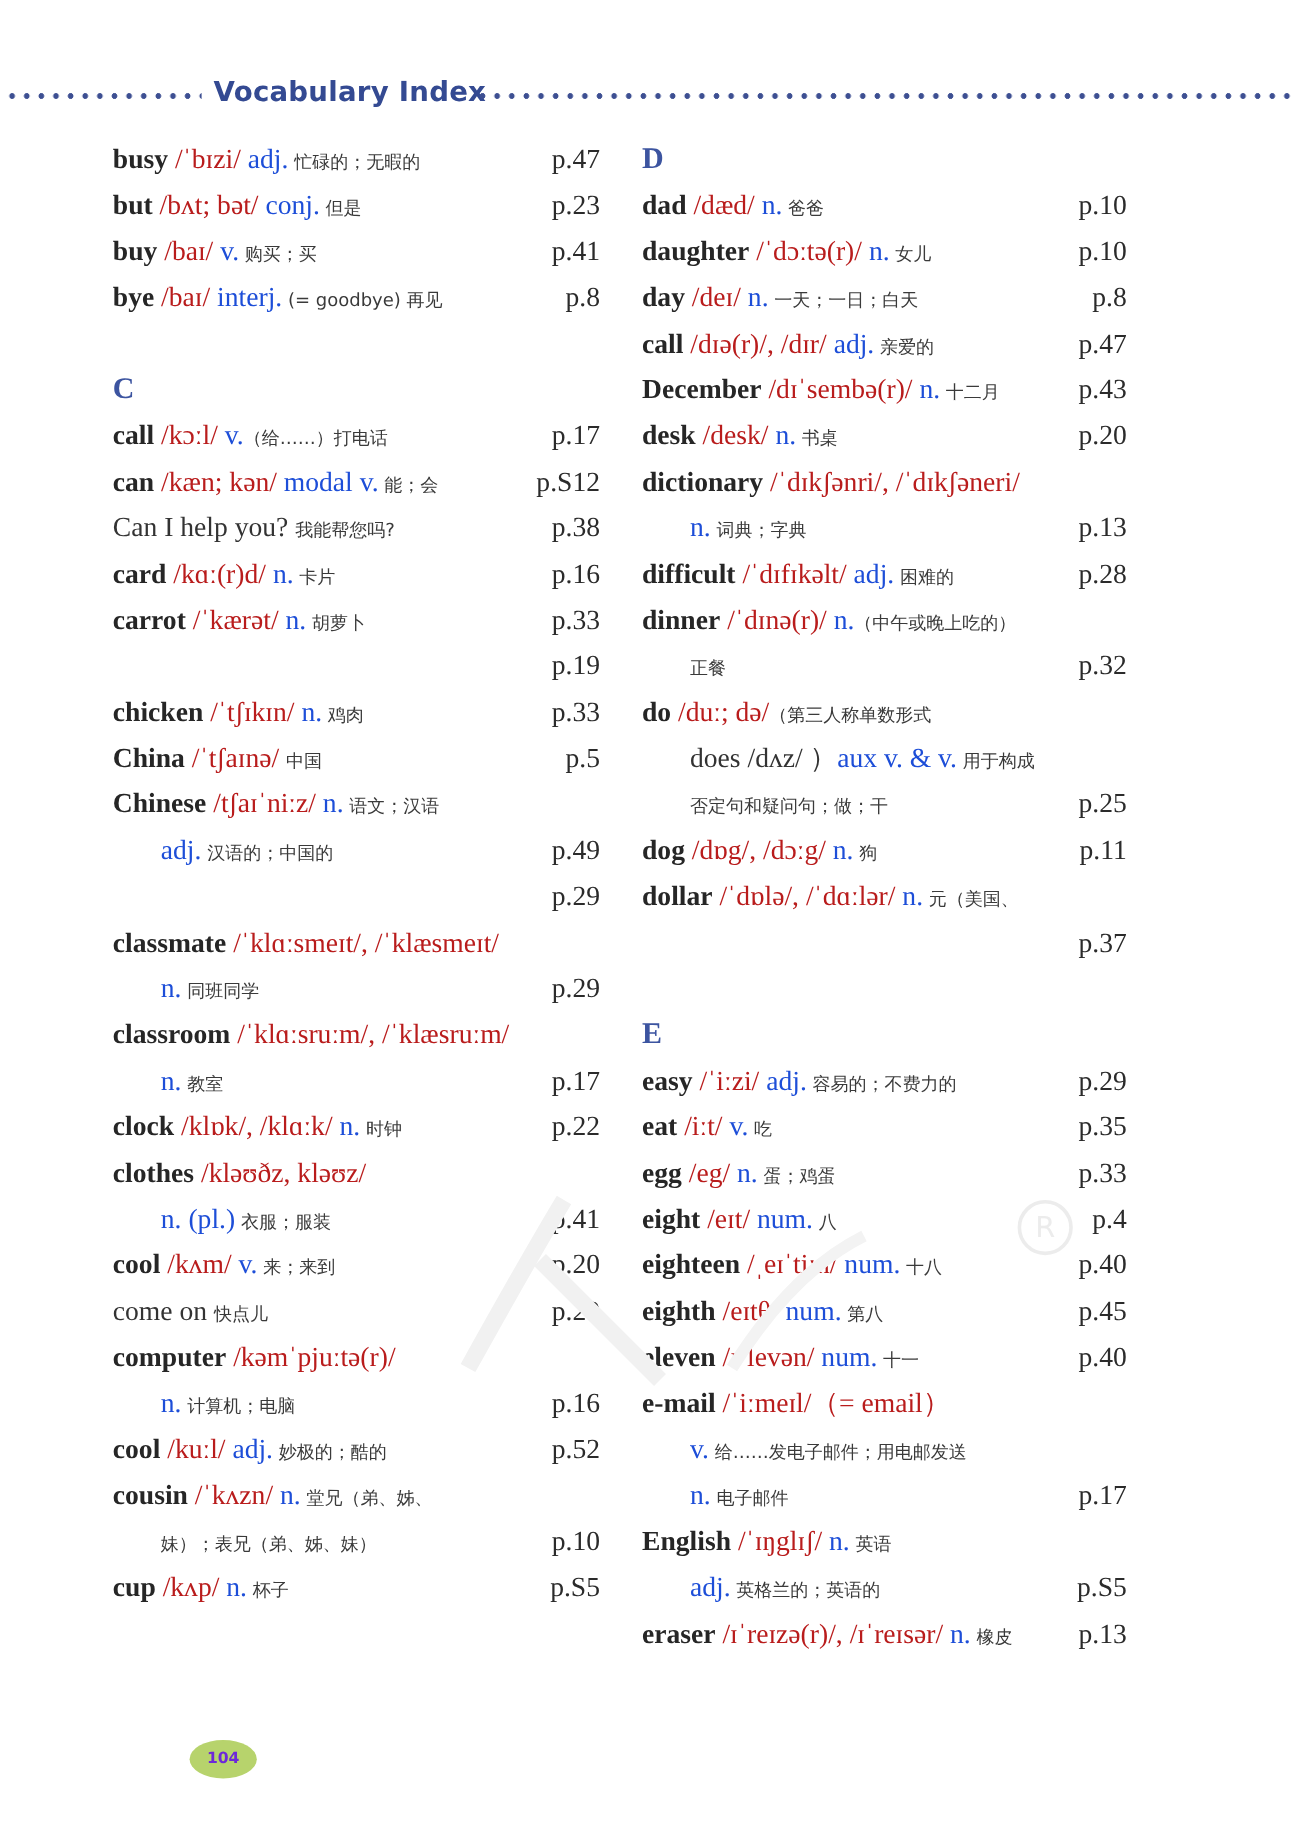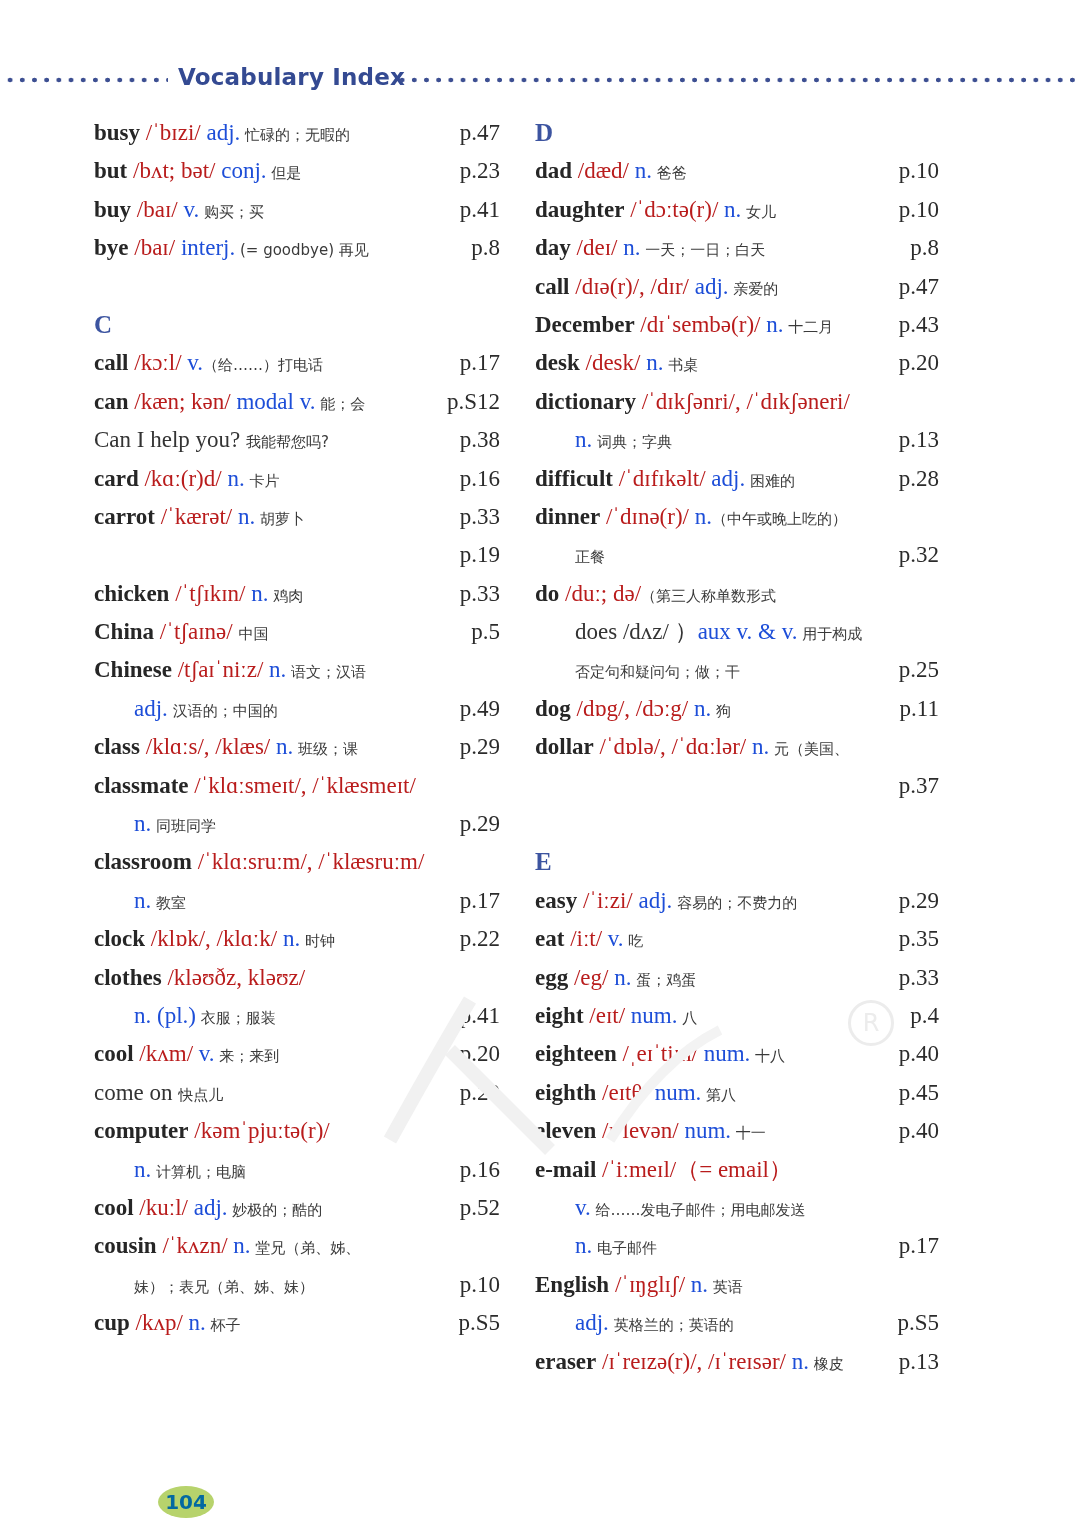--- a/index.html
+++ b/index.html
@@ -21,23 +21,23 @@
   .row.indent .text { padding-left:40px; }
   .row .text { display:inline-block; }
   .row .page { position:absolute; right:0; top:0; }
   .hw { font-weight:bold; color:#262626; }
   .ph { color:#b91c1c; }
   .pos { color:#1d4ed8; }
   .zh { font-family:"DejaVu Sans","Liberation Sans",sans-serif; font-size:15px; color:#3a3a3a; }
   .plain { color:#333; }
   .letter { font-weight:bold; color:#3c54a0; font-size:25px; }
   .spacer { height:38.4px; }
-  .page-num { position:absolute; left:158px; top:1486px; width:56px; height:32px; border-radius:50%;
-    background:#b7d36c; color:#0369a1; font-family:"DejaVu Sans","Liberation Sans",sans-serif;
-    font-weight:bold; font-size:20px; text-align:center; line-height:32px; }
+  .page-num { position:absolute; left:158px; top:1450px; width:56px; height:32px; border-radius:50%;
+    background:#b7d36c; color:#6d28d9; font-family:"DejaVu Sans","Liberation Sans",sans-serif;
+    font-weight:bold; font-size:13px; text-align:center; line-height:32px; }
   .watermark { position:absolute; left:360px; top:990px; width:560px; height:170px; pointer-events:none; }
   .reg { position:absolute; left:848px; top:1000px; width:40px; height:40px; border:3px solid #ececec;
     border-radius:50%; color:#ececec; font-family:"DejaVu Sans",sans-serif; font-size:24px;
     text-align:center; line-height:40px; }
 </style>
 </head>
 <body>
 
 <div class="header">
   <div class="dots-left"></div>
@@ -55,21 +55,21 @@
     <div class="row"><span class="text"><span class="hw">call</span><span class="ph"> /kɔːl/ </span><span class="pos">v.</span><span class="zh">（给……）打电话</span></span><span class="page">p.17</span></div>
     <div class="row"><span class="text"><span class="hw">can</span><span class="ph"> /kæn; kən/ </span><span class="pos">modal v.</span><span class="zh"> 能；会</span></span><span class="page">p.S12</span></div>
     <div class="row"><span class="text"><span class="plain">Can I help you? </span><span class="zh">我能帮您吗?</span></span><span class="page">p.38</span></div>
     <div class="row"><span class="text"><span class="hw">card</span><span class="ph"> /kɑː(r)d/ </span><span class="pos">n.</span><span class="zh"> 卡片</span></span><span class="page">p.16</span></div>
     <div class="row"><span class="text"><span class="hw">carrot</span><span class="ph"> /ˈkærət/ </span><span class="pos">n.</span><span class="zh"> 胡萝卜</span></span><span class="page">p.33</span></div>
     <div class="row"><span class="page">p.19</span></div>
     <div class="row"><span class="text"><span class="hw">chicken</span><span class="ph"> /ˈtʃɪkɪn/ </span><span class="pos">n.</span><span class="zh"> 鸡肉</span></span><span class="page">p.33</span></div>
     <div class="row"><span class="text"><span class="hw">China</span><span class="ph"> /ˈtʃaɪnə/ </span><span class="zh">中国</span></span><span class="page">p.5</span></div>
     <div class="row"><span class="text"><span class="hw">Chinese</span><span class="ph"> /tʃaɪˈniːz/ </span><span class="pos">n.</span><span class="zh"> 语文；汉语</span></span></div>
     <div class="row indent"><span class="text"><span class="pos">adj.</span><span class="zh"> 汉语的；中国的</span></span><span class="page">p.49</span></div>
-    <div class="row"><span class="text"><span class="hw">class</span><span class="ph"> /klɑːs/, /klæs/ </span><span class="pos">n.</span><span class="zh"> 班级；课</span></span><span class="page">p.29</span></div>
+    <div class="row"><span class="page">p.29</span></div>
     <div class="row"><span class="text"><span class="hw">classmate</span><span class="ph"> /ˈklɑːsmeɪt/, /ˈklæsmeɪt/</span></span></div>
     <div class="row indent"><span class="text"><span class="pos">n.</span><span class="zh"> 同班同学</span></span><span class="page">p.29</span></div>
     <div class="row"><span class="text"><span class="hw">classroom</span><span class="ph"> /ˈklɑːsruːm/, /ˈklæsruːm/</span></span></div>
     <div class="row indent"><span class="text"><span class="pos">n.</span><span class="zh"> 教室</span></span><span class="page">p.17</span></div>
     <div class="row"><span class="text"><span class="hw">clock</span><span class="ph"> /klɒk/, /klɑːk/ </span><span class="pos">n.</span><span class="zh"> 时钟</span></span><span class="page">p.22</span></div>
     <div class="row"><span class="text"><span class="hw">clothes</span><span class="ph"> /kləʊðz, kləʊz/</span></span></div>
     <div class="row indent"><span class="text"><span class="pos">n. (pl.)</span><span class="zh"> 衣服；服装</span></span><span class="page">p.41</span></div>
     <div class="row"><span class="text"><span class="hw">cool</span><span class="ph"> /kʌm/ </span><span class="pos">v.</span><span class="zh"> 来；来到</span></span><span class="page">p.20</span></div>
     <div class="row"><span class="text"><span class="plain">come on </span><span class="zh">快点儿</span></span><span class="page">p.20</span></div>
     <div class="row"><span class="text"><span class="hw">computer</span><span class="ph"> /kəmˈpjuːtə(r)/</span></span></div>

